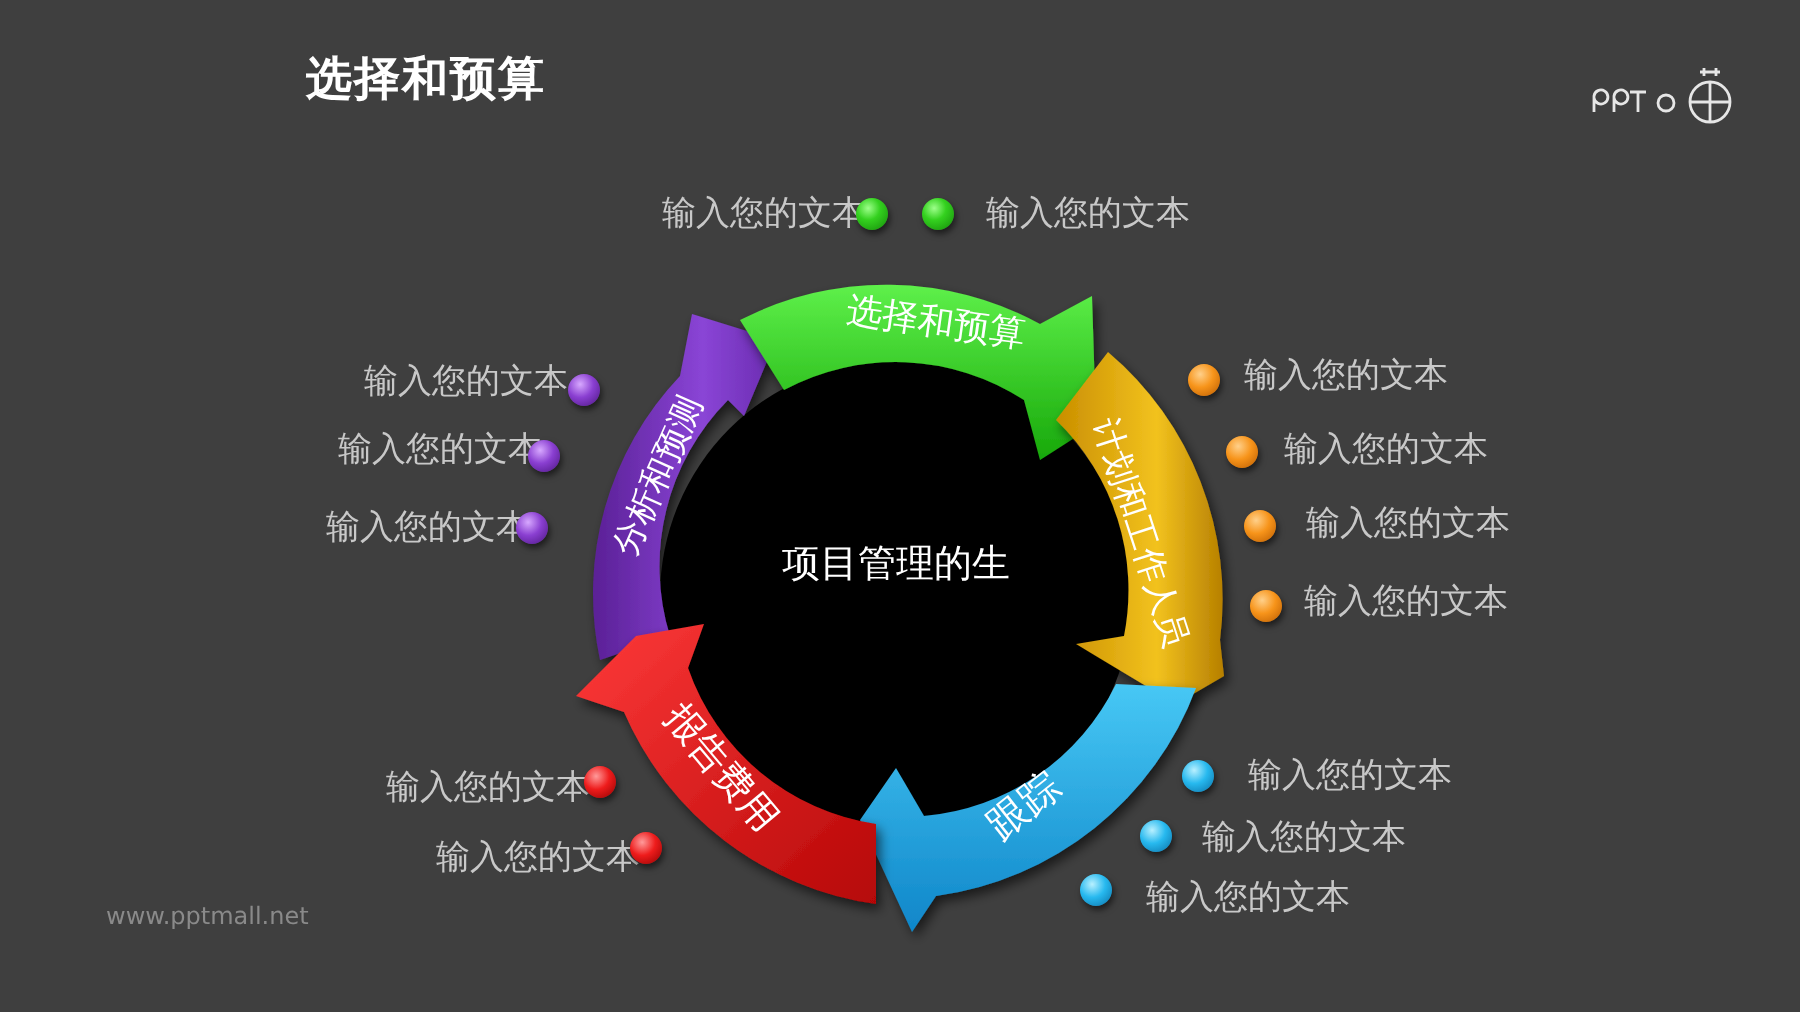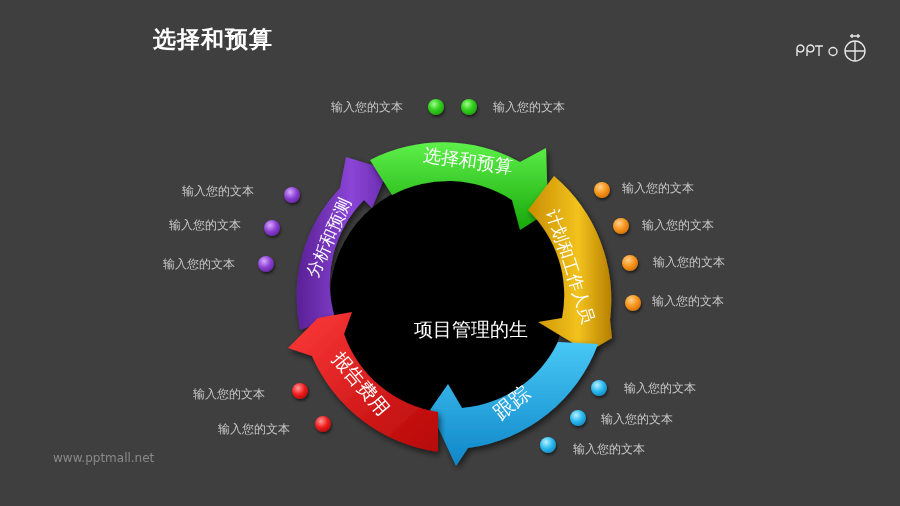--- a/index.html
+++ b/index.html
@@ -16,36 +16,36 @@
   }
   .logo {
     position: absolute; left: 795px; top: 32px;
     width: 80px; height: 36px;
   }
   .footer {
     position: absolute; left: 53px; top: 451px;
     font-size: 12px; color: #8a8a8a;
   }
   .label {
-    position: absolute; font-size: 12px; color: #c8c8c8;
+    position: absolute; font-size: 17px; color: #c8c8c8;
     white-space: nowrap; line-height: 16px;
   }
   .dot {
     position: absolute; width: 16px; height: 16px; border-radius: 50%;
     box-shadow: 1px 2px 3px rgba(0,0,0,0.55);
   }
   .dot.green  { background: radial-gradient(circle at 38% 32%, #9dff8a 0%, #34d11f 40%, #138a08 100%); }
   .dot.orange { background: radial-gradient(circle at 38% 32%, #ffd08a 0%, #f7941a 45%, #b85a00 100%); }
   .dot.blue   { background: radial-gradient(circle at 38% 32%, #b8f0ff 0%, #27b9ef 45%, #0a6fa5 100%); }
   .dot.red    { background: radial-gradient(circle at 38% 32%, #ff9a9a 0%, #ee1c1c 45%, #8f0000 100%); }
   .dot.purple { background: radial-gradient(circle at 38% 32%, #d7a8ff 0%, #8a3fd1 45%, #4a1580 100%); }
   svg.cycle { position: absolute; left: 0; top: 0; }
   .center-text {
     position: absolute; left: 368px; top: 270px; width: 160px;
-    text-align: right; color: #ffffff; font-size: 19px; line-height: 25px; margin-top: 47px;
+    text-align: center; color: #ffffff; font-size: 19px; line-height: 25px;
   }
 </style>
 </head>
 <body>
 
 <div class="page-title">选择和预算</div>
 
 <svg class="logo" viewBox="0 0 80 36">
   <g fill="none" stroke="#e6e6e6" stroke-width="1.4">
     <path d="M2 24 v-8 a3.5 3.5 0 1 1 0 1"></path>

